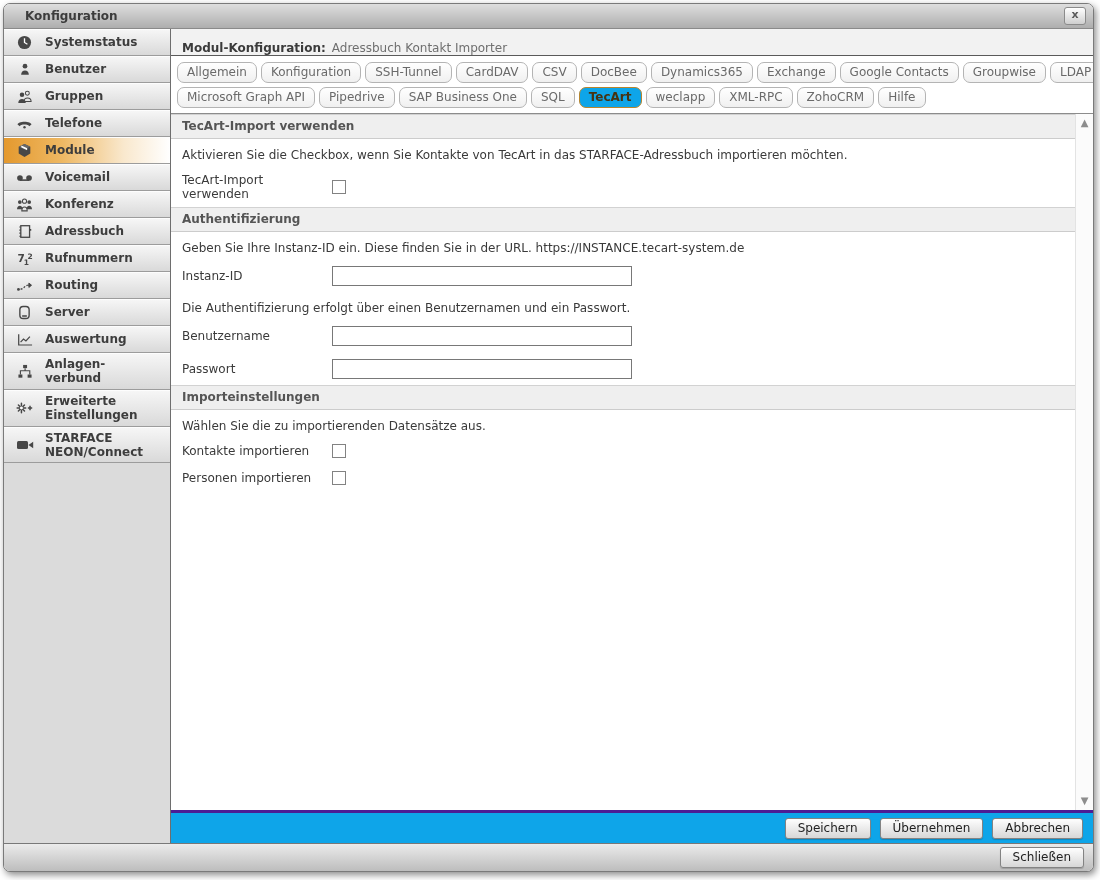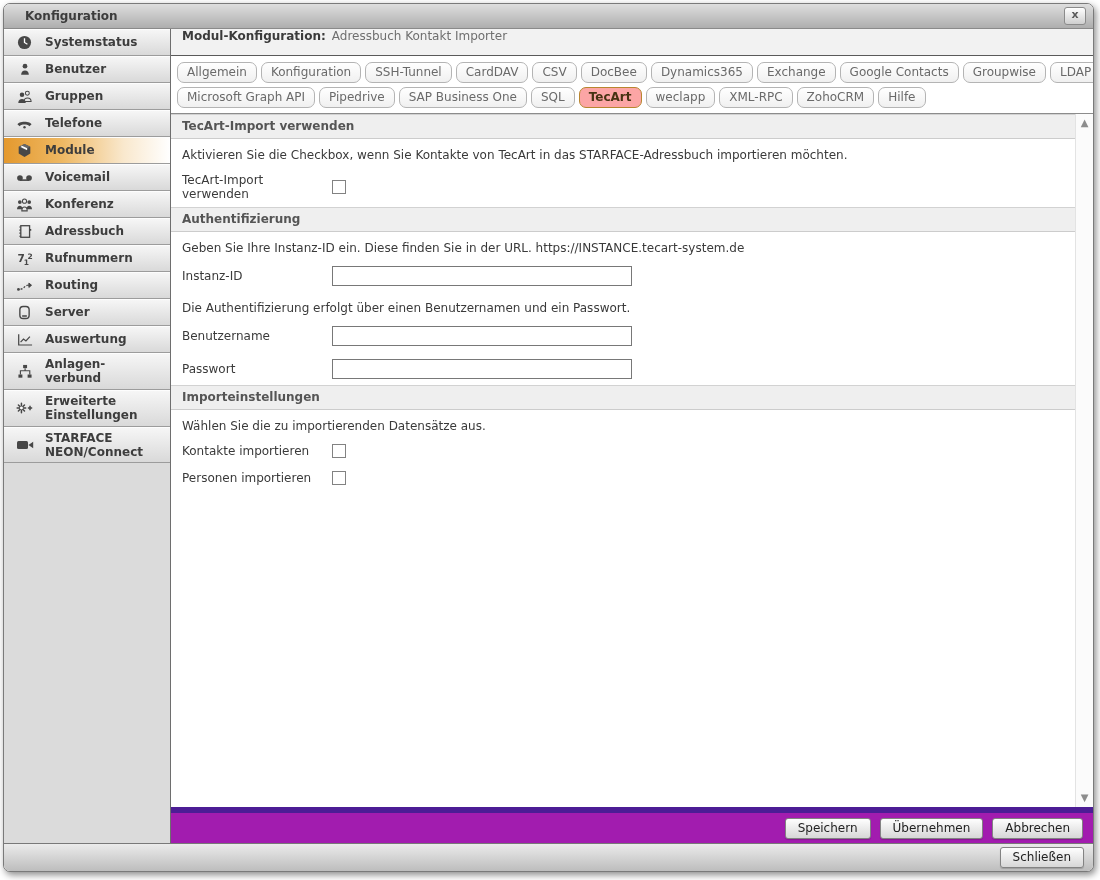--- a/index.html
+++ b/index.html
@@ -21,45 +21,45 @@
     display:flex;flex-direction:column;}
   .side-item{display:flex;align-items:center;background:linear-gradient(#f6f6f6,#d9d9d9);
     border-bottom:1px solid #9c9c9c;border-top:1px solid #fdfdfd;min-height:25px;cursor:pointer;}
   .side-item .ico{width:41px;flex:none;display:flex;justify-content:center;align-items:center;}
   .side-item .lbl{font-weight:bold;color:#3d3d3d;white-space:pre-line;line-height:1.2;padding:3px 2px 3px 0;}
   .side-item.active{background:linear-gradient(90deg,#e4992e 0%,#eeb863 35%,#f9e8cd 72%,#ffffff 100%);}
   .side-fill{flex:1;background:#dbdbdb;}
   
   .content{flex:1;display:flex;flex-direction:column;min-width:0;background:#fff;}
   .mod-header{height:26px;flex:none;background:#f2f2f2;border-bottom:1px solid #5a5a5a;
-    display:flex;align-items:flex-start;padding:0 11px;gap:6px;}
+    display:flex;align-items:flex-end;padding:0 11px;gap:6px;}
   .mod-header .k{font-weight:bold;color:#3b3b3b;}
   .mod-header .v{color:#6f6f6f;}
   .tabs{flex:none;padding:6px 6px 0 6px;border-bottom:1px solid #8c8c8c;background:#fff;}
   .tab-row{display:flex;gap:4px;margin-bottom:4px;flex-wrap:nowrap;}
   .tab{border:1px solid #b4b4b4;border-radius:7px;padding:2px 9px 3px;color:#6a6a6a;
     background:linear-gradient(#ffffff,#f0f0f0);white-space:nowrap;cursor:pointer;}
-  .tab.active{background:#fca5a5;border-color:#b8862f;color:#463312;font-weight:bold;}
+  .tab.active{background:#0ea5e9;border-color:#b8862f;color:#463312;font-weight:bold;}
   .scroll-wrap{flex:1;display:flex;min-height:0;}
   .form-area{flex:1;overflow:hidden;min-width:0;}
   .scrollbar{width:17px;flex:none;background:#fbfbfb;border-left:1px solid #e3e3e3;display:flex;
     flex-direction:column;justify-content:space-between;align-items:center;padding:4px 0;
     color:#8d8d8d;font-size:10px;cursor:pointer;}
   .scroll-arrow{line-height:10px;}
   
   .section-header{background:#efefef;border-top:1px solid #d2d2d2;border-bottom:1px solid #cccccc;
     padding:4px 11px 5px;font-weight:bold;color:#555;}
   .row-text{padding:9px 11px 4px;color:#3a3a3a;}
   .form-row{display:flex;align-items:center;padding:7px 11px 6px;}
   .form-row label{width:150px;flex:none;color:#3a3a3a;}
   .form-row input{width:292px;height:16px;border:1px solid #787878;padding:1px 3px;
     font:inherit;background:#fff;}
   .checkbox{width:12px;height:12px;border:1px solid #828282;background:#fff;flex:none;cursor:pointer;}
   
-  .panel-footer{flex:none;height:30px;background:#a21caf;border-top:6px solid #4c1d95;
+  .panel-footer{flex:none;height:30px;background:#0ea5e9;border-top:3px solid #4c1d95;
     display:flex;align-items:center;justify-content:flex-end;gap:9px;padding:0 10px;}
   .btn{border:1px solid #838383;border-radius:3px;background:linear-gradient(#fefefe,#d7d7d7);
     padding:2px 12px 3px;color:#222;font:inherit;cursor:pointer;box-shadow:0 1px 1px rgba(0,0,0,.18);}
   .window-footer{flex:none;height:27px;background:linear-gradient(#ebebeb,#bdbdbd);
     border-top:1px solid #787878;display:flex;align-items:center;justify-content:flex-end;padding:0 9px;}
 </style>
 </head>
 <body>
 
 <div class="window">

